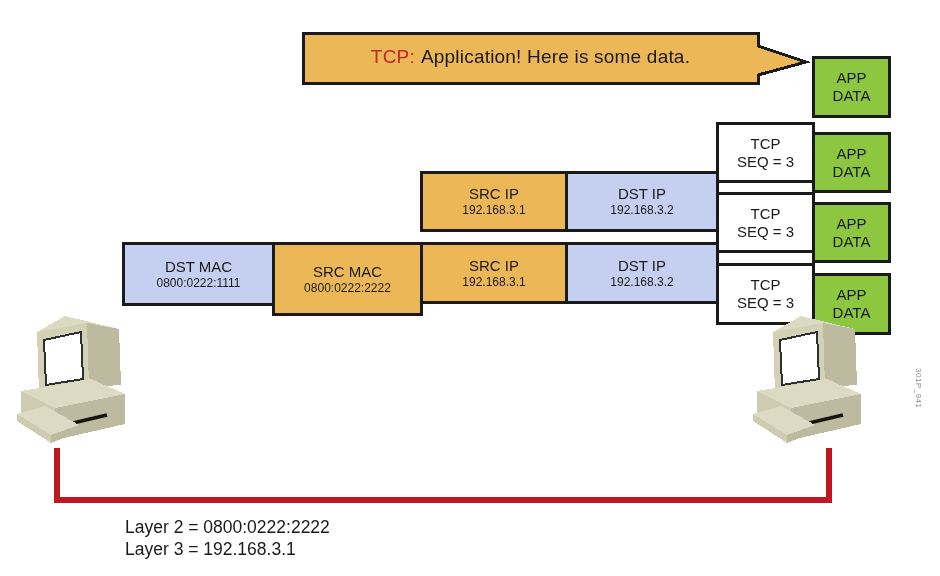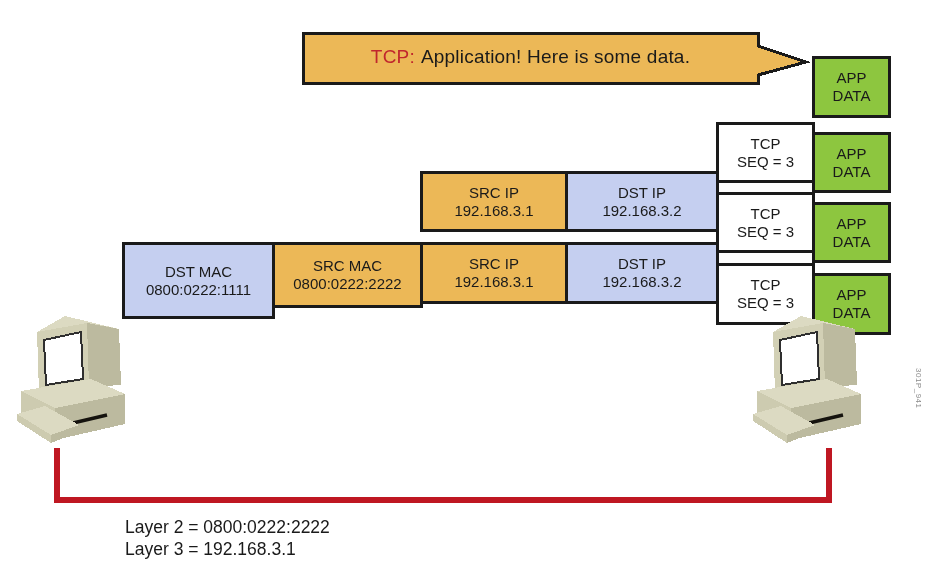--- a/index.html
+++ b/index.html
@@ -16,21 +16,21 @@
   }
   .bubble-text .proto{color:var(--red-text,#C1272D);margin-right:6px;}
   
   .cell{
     position:absolute;box-sizing:border-box;border:3px solid var(--border,#1a1a1a);
     display:flex;flex-direction:column;align-items:center;justify-content:center;
     text-align:center;line-height:1.2;
   }
   .cell .l1{font-size:15px;}
   .cell .l2{font-size:15px;}
-  .cell .l2.val{font-size:15px;}
+  .cell .l2.val{font-size:12px;}
   .c-orange{background:var(--orange,#ECB857);}
   .c-green{background:var(--green,#8DC63F);margin-top:31px;}
   .c-blue{background:var(--blue,#C5CFF0);}
   .c-white{background:var(--white,#ffffff);margin-top:21px;}
   
   .host-label{position:absolute;font-size:17.5px;line-height:22px;white-space:nowrap;}
   
   .watermark{
     position:absolute;left:905px;top:368px;width:18px;height:60px;
     writing-mode:vertical-rl;font-size:8px;color:var(--watermark,#8a8a8a);
@@ -79,25 +79,25 @@
   </div>
   <div class="cell c-white" style="left:716px;top:171px;width:99px;height:61px;">
     <div class="l1">TCP</div>
     <div class="l2">SEQ = 3</div>
   </div>
   <div class="cell c-green" style="left:812px;top:171px;width:79px;height:61px;">
     <div class="l1">APP</div>
     <div class="l2">DATA</div>
   </div>
 
-  <div class="cell c-blue" style="left:122px;top:242px;width:153px;height:77px;">
+  <div class="cell c-blue" style="left:122px;top:242px;width:153px;height:64px;">
     <div class="l1">DST MAC</div>
     <div class="l2 val">0800:0222:1111</div>
   </div>
-  <div class="cell c-orange" style="left:272px;top:242px;width:151px;height:66px;">
+  <div class="cell c-orange" style="left:272px;top:242px;width:151px;height:74px;">
     <div class="l1">SRC MAC</div>
     <div class="l2 val">0800:0222:2222</div>
   </div>
   <div class="cell c-orange" style="left:420px;top:242px;width:148px;height:62px;">
     <div class="l1">SRC IP</div>
     <div class="l2 val">192.168.3.1</div>
   </div>
   <div class="cell c-blue" style="left:565px;top:242px;width:154px;height:62px;">
     <div class="l1">DST IP</div>
     <div class="l2 val">192.168.3.2</div>

